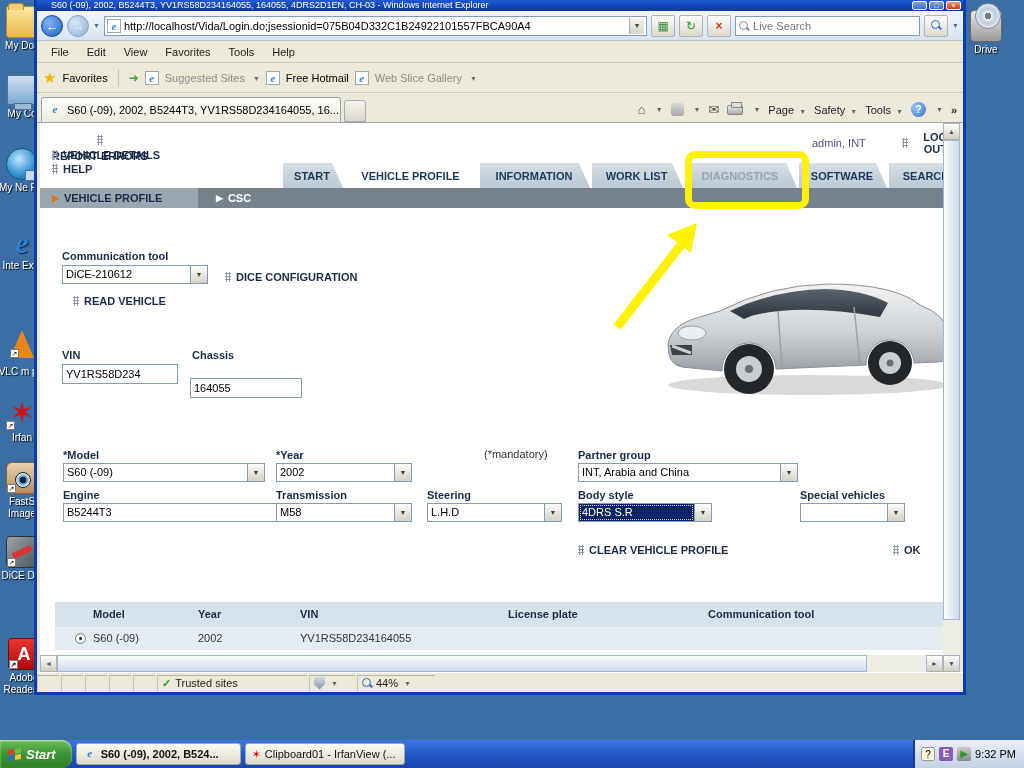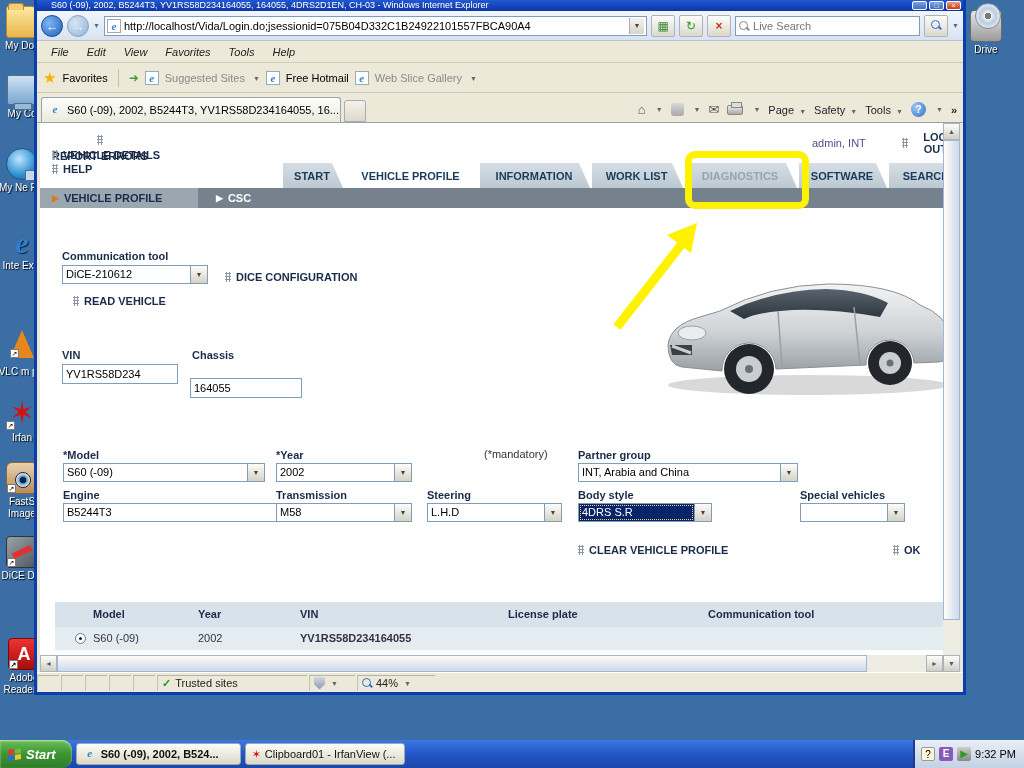--- a/index.html
+++ b/index.html
@@ -44,21 +44,21 @@
   .addr-text { flex:1; white-space:nowrap; overflow:hidden; color:#000; }
   .addr-dd { width:15px; height:16px; background:linear-gradient(#f4f3ee,#d8d4c8); border-left:1px solid #aab; font-size:7px; text-align:center; line-height:16px; color:#444; }
   .mini-btn { width:24px; height:22px; background:linear-gradient(#fdfdfb,#dcd8ca); border:1px solid #aab4be; border-radius:2px; text-align:center; line-height:20px; font-size:12px; }
   .searchbox { width:185px; height:20px; background:#fff; border:1px solid #7F9DB9; display:flex; align-items:center; font-size:11px; color:#8a8a8a; padding:0 3px; gap:4px; }
   .mag { position:relative; width:10px; height:10px; }
   .mag:before { content:""; position:absolute; left:0; top:0; width:7px; height:7px; border:1.5px solid #7a8aa0; border-radius:50%; }
   .mag:after { content:""; position:absolute; left:7px; top:7px; width:4px; height:1.5px; background:#7a8aa0; transform:rotate(45deg); }
   .mag.blue:before { border-color:#2a6fd0; } .mag.blue:after { background:#2a6fd0; }
 
   .menubar { position:absolute; left:0; top:42px; width:100%; height:21px; background:#ECE9D8; border-bottom:1px solid #cfcbb8; display:flex; align-items:center; padding-left:6px; gap:2px; font-size:11px; }
-  .menu-item { padding:2px 8px; color:#222;font-style:italic; }
+  .menu-item { padding:2px 8px; color:#222; }
 
   .favbar { position:absolute; left:0; top:64px; width:100%; height:29px; background:#ECE9D8; border-bottom:1px solid #cfcbb8; display:flex; align-items:center; padding-left:6px; gap:6px; font-size:11px; }
   .star { color:#f4b400; font-size:15px; }
   .vsep { width:1px; height:18px; background:#c5c1ae; margin:0 4px; }
   .page-e { display:inline-block; width:14px; height:14px; background:#fff; border:1px solid #9ab; color:#2f80d0; font:bold italic 11px "Liberation Serif", serif; text-align:center; line-height:13px; }
   .fav-gray { color:#8a8a8a; }
   .ddv { font-size:7px; color:#666; margin-left:2px; }
 
   .tabrow { position:absolute; left:0; top:93px; width:100%; height:30px; background:#ECE9D8; display:flex; align-items:flex-end; padding:2px 2px 0 4px; border-bottom:1px solid #9aa4ae; }
   .btab { width:300px; height:25px; background:linear-gradient(#fdfdfb,#eceadd); border:1px solid #9aa4ae; border-bottom:none; border-radius:3px 3px 0 0; display:flex; align-items:center; gap:5px; font-size:11px; padding:0 6px; overflow:hidden; white-space:nowrap; }
@@ -402,21 +402,21 @@
         <span class="thead" style="left:38px; top:6px;">Model</span>
         <span class="thead" style="left:143px; top:6px;">Year</span>
         <span class="thead" style="left:245px; top:6px;">VIN</span>
         <span class="thead" style="left:453px; top:6px;">License plate</span>
         <span class="thead" style="left:653px; top:6px;">Communication tool</span>
       </div>
       <div class="tbl-data-row" style="left:15px; top:504px; width:890px; height:23px;">
         <span class="radio" style="left:20px; top:6px;"></span>
         <span class="tcell" style="left:38px; top:5px;">S60 (-09)</span>
         <span class="tcell" style="left:143px; top:5px;">2002</span>
-        <span class="tcell" style="left:245px; top:5px;font-weight:bold;">YV1RS58D234164055</span>
+        <span class="tcell" style="left:245px; top:5px;">YV1RS58D234164055</span>
         <span class="tcell" style="left:453px; top:5px;"></span>
         <span class="tcell" style="left:653px; top:5px;"></span>
       </div>
 
       <div class="hscroll">
         <span class="sbtn">◄</span>
         <span class="sthumb-h" style="width:810px;"></span>
         <span class="sbtn" style="margin-left:auto;">►</span>
       </div>
 

